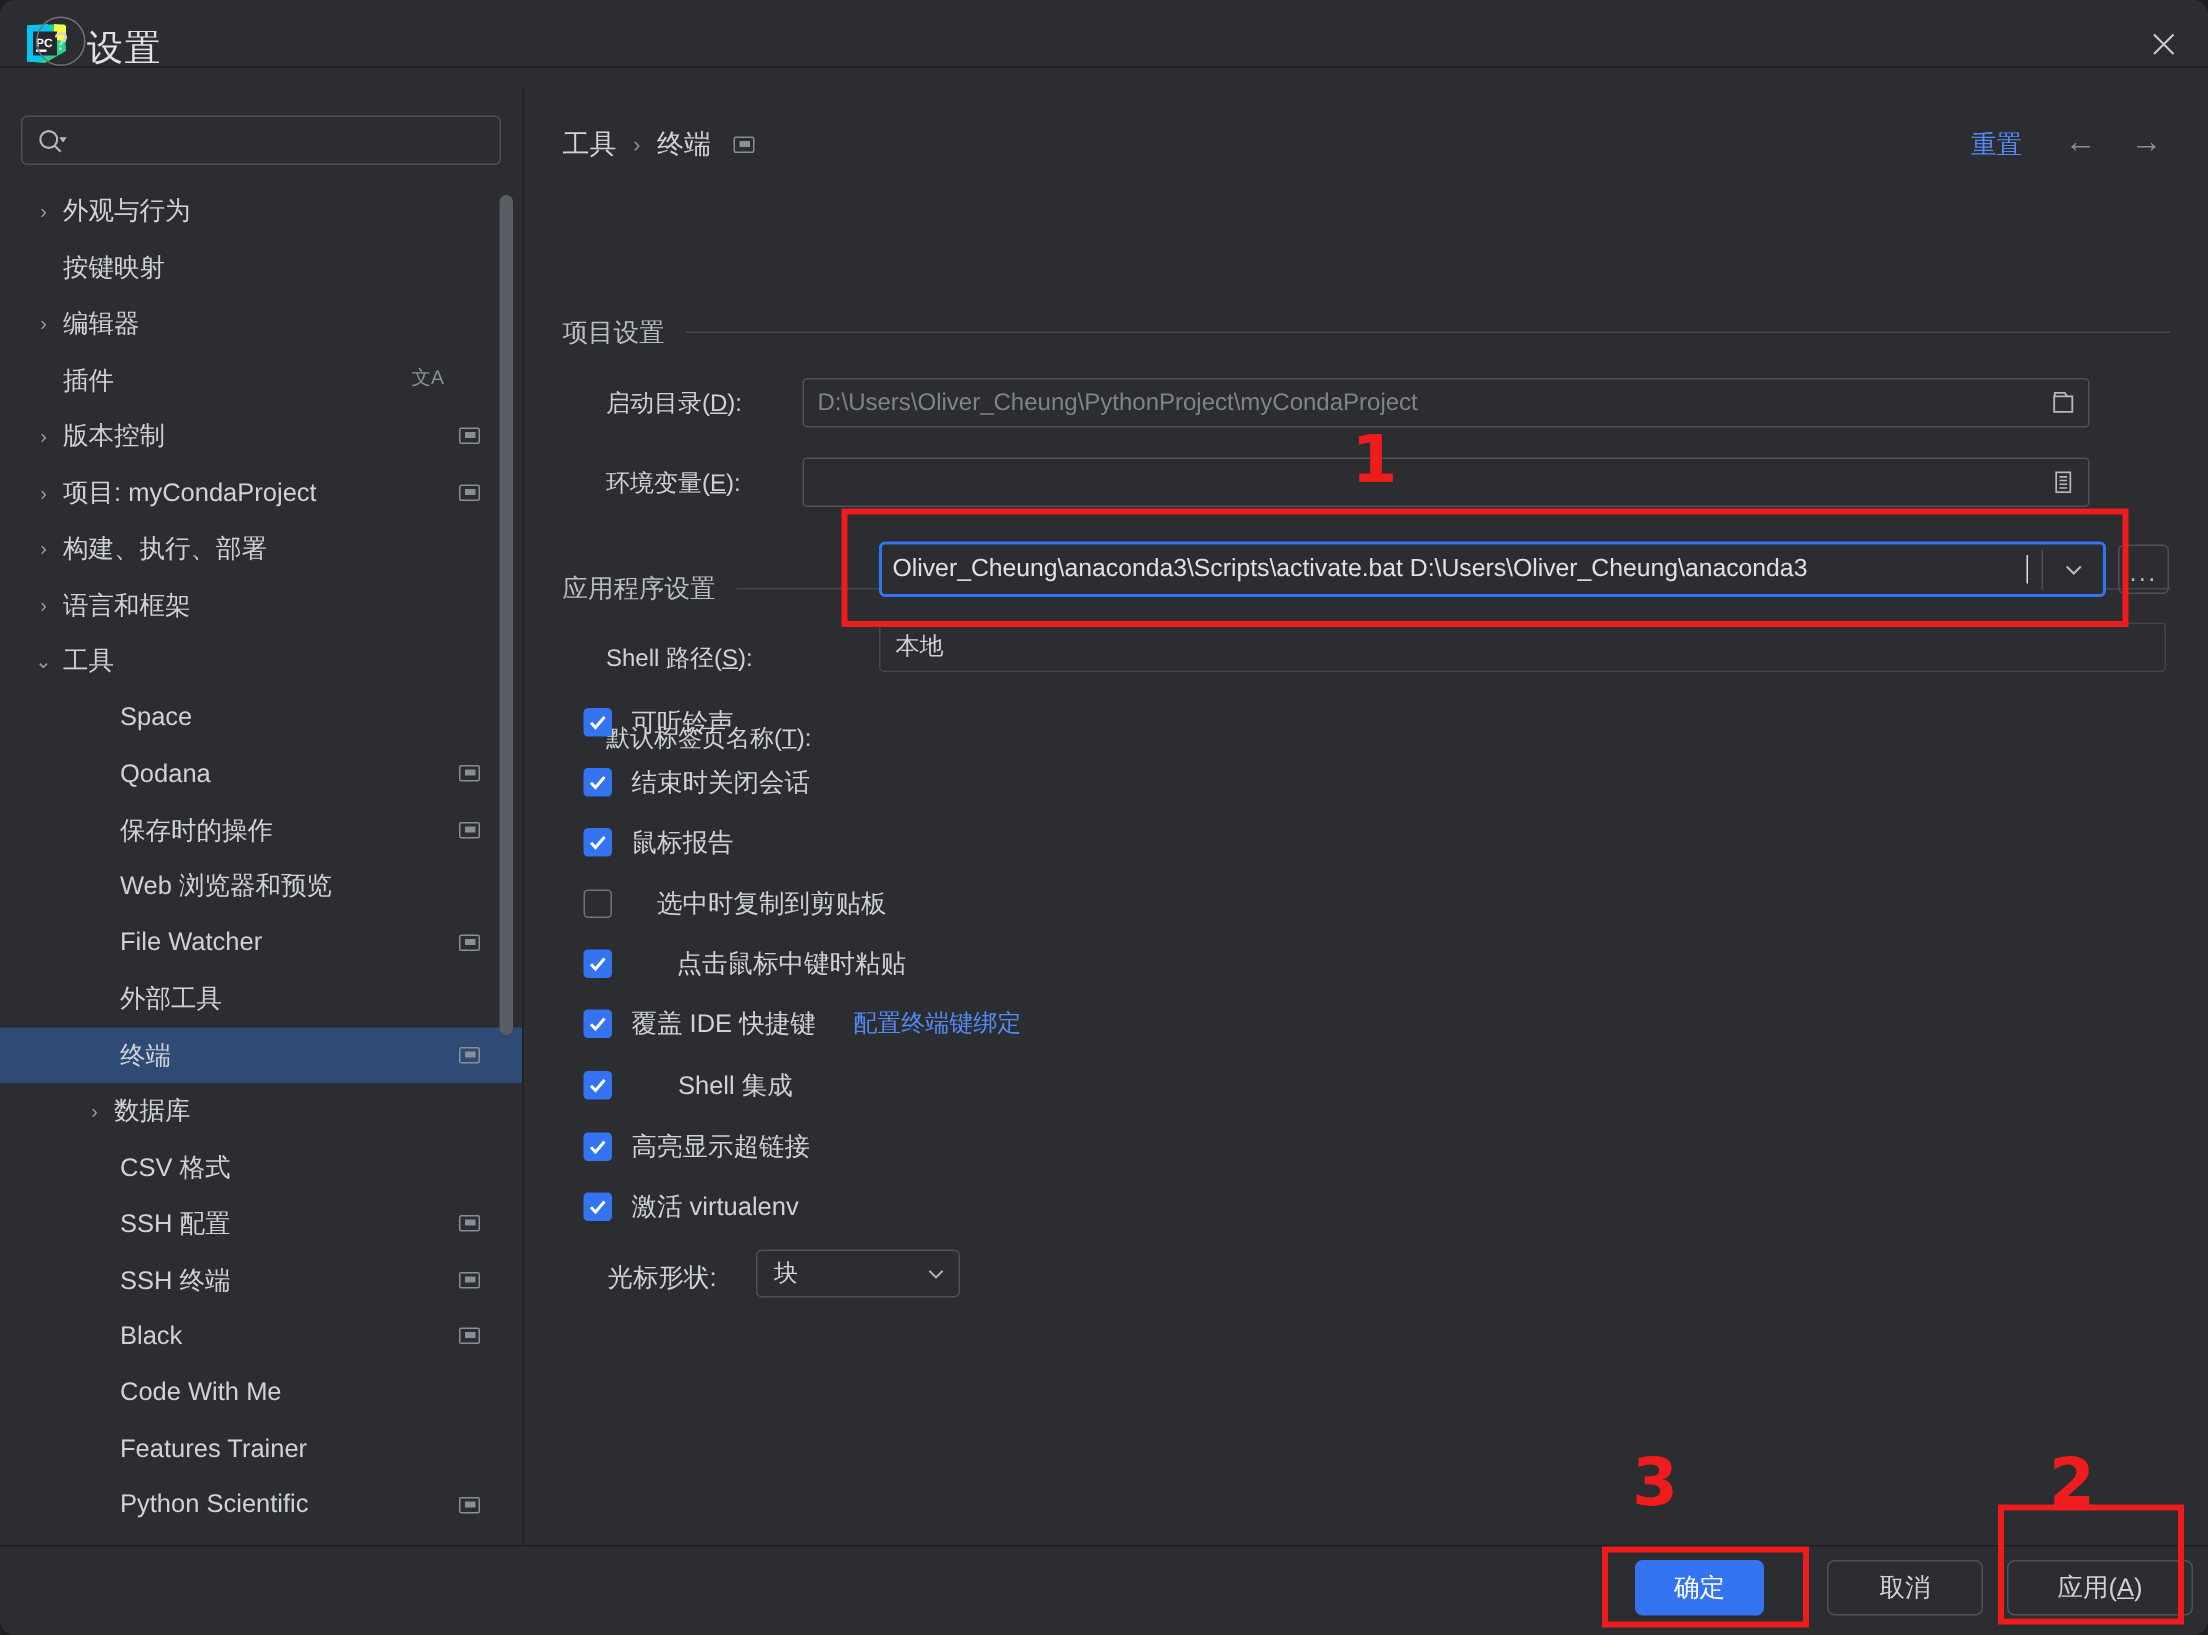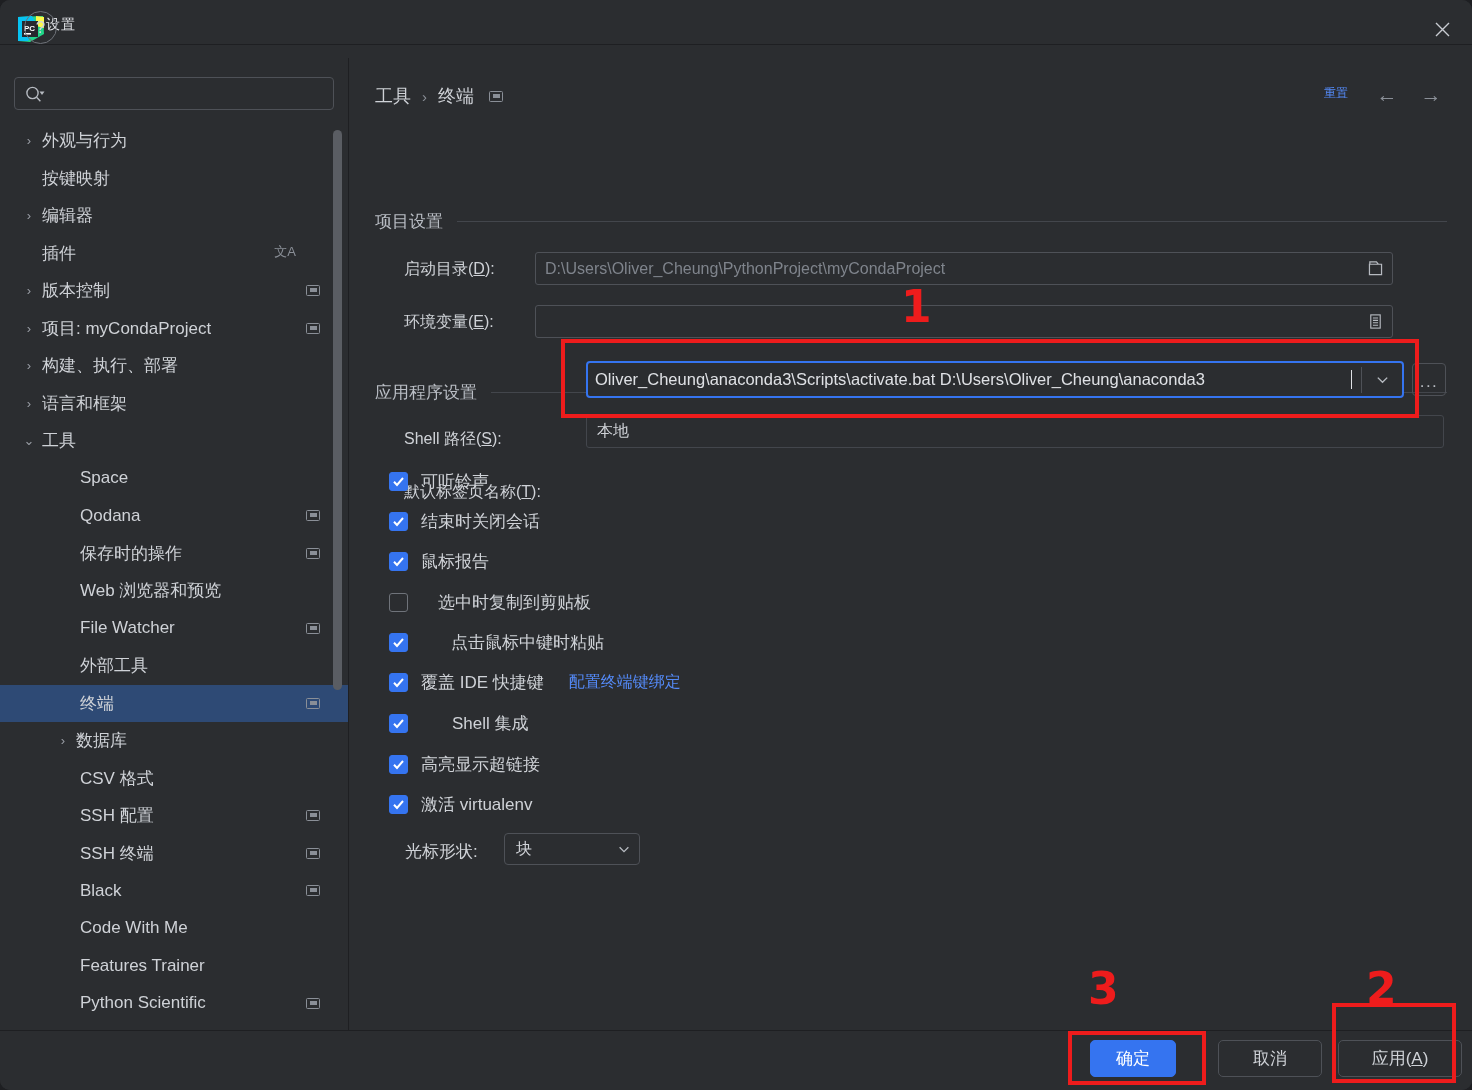--- a/index.html
+++ b/index.html
@@ -21,22 +21,22 @@
   
   #titlebar {
     position: absolute; left: 0; top: 0; width: 1472px; height: 45px;
     background: #2b2d30;
     border-bottom: 1px solid #1e1f22;
   }
   #logo {
     position: absolute; left: 16px; top: 14px; width: 30px; height: 30px;
   }
   #win-title {
-    position: absolute; left: 46px; top: 16px;
-    font-size: 14px; color: #dfe1e5; letter-spacing: 1px;
+    position: absolute; left: 58px; top: 16px;
+    font-size: 24px; color: #dfe1e5; letter-spacing: 1px;
   }
   #close-btn {
     position: absolute; right: 12px; top: 12px; width: 36px; height: 34px;
     display: flex; align-items: center; justify-content: center;
     color: #c9ccd2; cursor: pointer;
   }
   #close-btn svg { width: 17px; height: 17px; }
 
   
   #sidebar {
@@ -111,21 +111,21 @@
   #crumbs .crumb { color: #cfd2d7; cursor: pointer; }
   #crumbs .sep { color: #8a8f97; font-size: 15px; }
   #crumbs .crumb-badge {
     width: 14px; height: 11px; border: 1.6px solid #8a8f97;
     border-radius: 1.5px; margin-left: 4px;
   }
   #crumbs .crumb-badge i { display:block; width:7px; height:4px; background:#8a8f97; margin:2px auto 0; }
 
   #reset-link {
     position: absolute; right: 124px; top: 27px;
-    color: #548af7; font-size: 12px; cursor: pointer;
+    color: #548af7; font-size: 17px; cursor: pointer;
   }
   .navarrow {
     position: absolute; top: 25px; width: 26px; height: 24px;
     color: #8a8f97; cursor: pointer;
     display: flex; align-items: center; justify-content: center;
     font-size: 21px;
   }
   #nav-back { right: 72px; }
   #nav-fwd  { right: 28px; }
 

